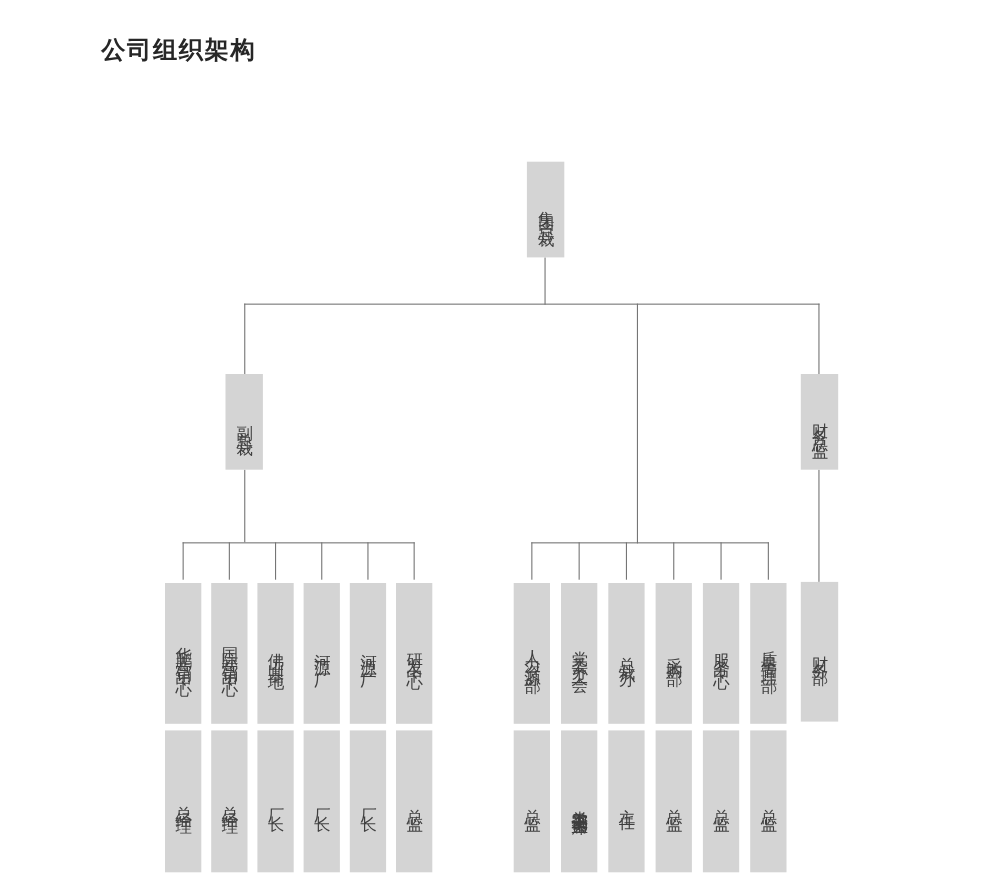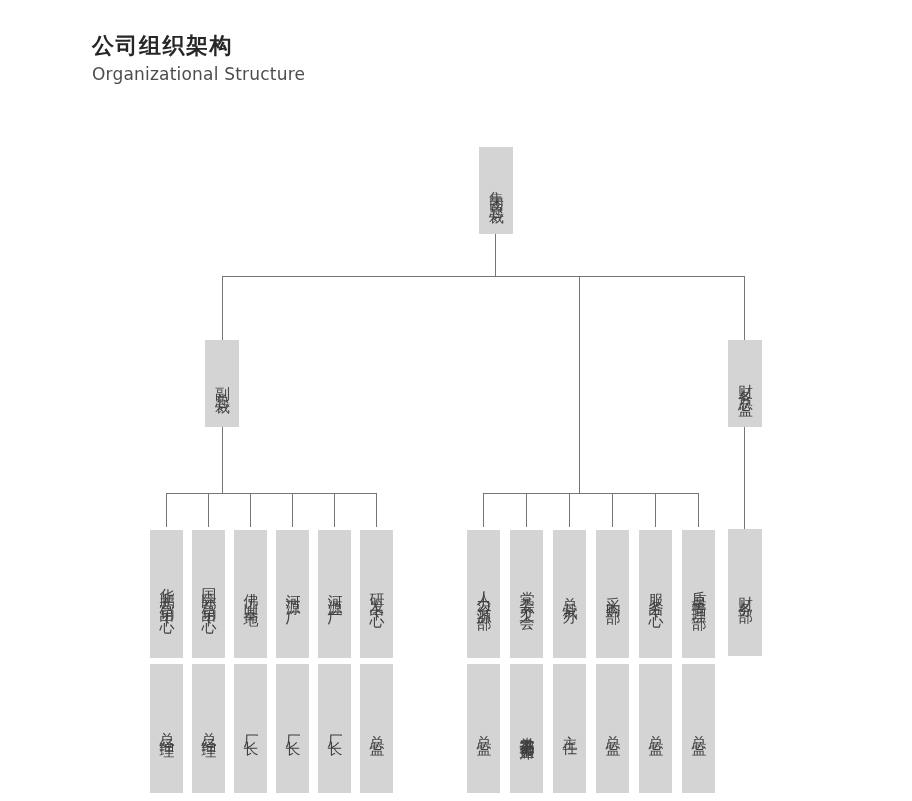--- a/index.html
+++ b/index.html
@@ -51,21 +51,20 @@
   .hline { height: 1px; }
   .vline { width: 1px; }
 </style>
 </head>
 <body>
 
 <div class="canvas">
 
   <header class="page-header">
     <h1 class="page-title">公司组织架构</h1>
-    <p class="page-subtitle">Organizational Structure</p>
   </header>
 
   <div class="vline" style="left:495px; top:234px; height:43px;"></div>
   <div class="hline" style="left:222px; top:276px; width:523px;"></div>
   <div class="vline" style="left:222px; top:276px; height:64px;"></div>
   <div class="vline" style="left:744px; top:276px; height:64px;"></div>
   <div class="vline" style="left:579px; top:276px; height:218px;"></div>
 
   <div class="vline" style="left:222px; top:427px; height:66px;"></div>
   <div class="hline" style="left:166px; top:493px; width:211px;"></div>

